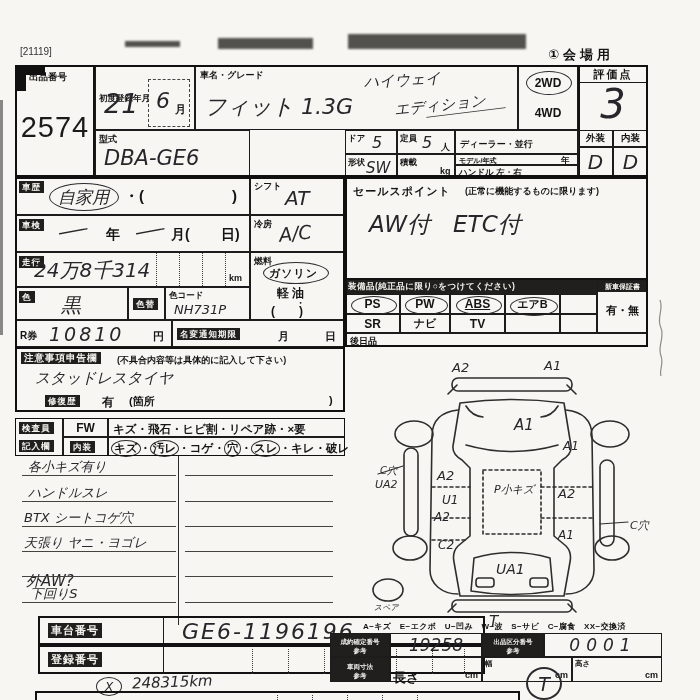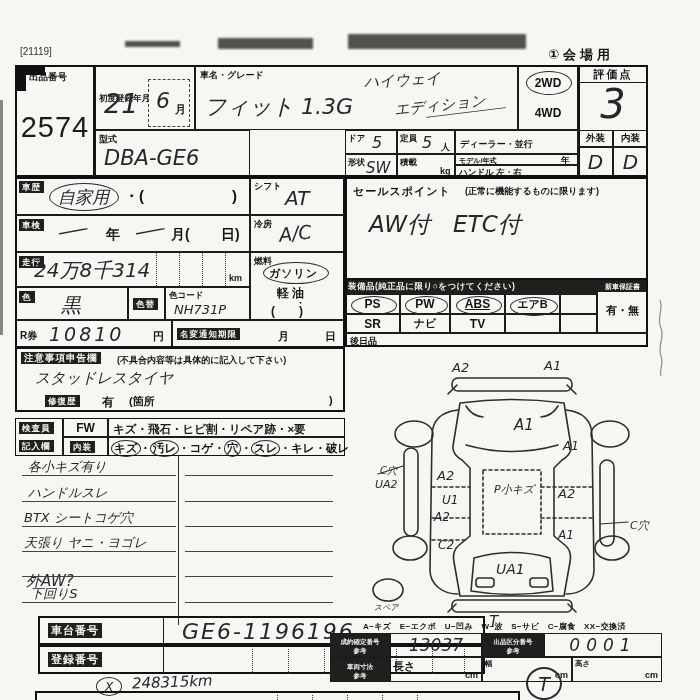--- a/index.html
+++ b/index.html
@@ -337,35 +337,35 @@
   <div class="abs hw" style="left:489px;top:613px;font-size:15px;">T</div>
 
   <div class="abs lbl" style="left:363px;top:621px;font-size:8px;letter-spacing:.4px;white-space:nowrap;">A−キズ　E−エクボ　U−凹み　W−波　S−サビ　C−腐食　XX−交換済</div>
 
   <div class="abs" style="left:330px;top:633px;width:332px;height:49px;">
     <div class="abs b" style="left:0;top:0;width:60px;height:24px;background:#201f1d;color:#eee;font-size:6.5px;font-weight:bold;text-align:center;line-height:9px;padding-top:3px;">
       <div>成約確定番号</div>
       <div>参考</div>
     </div>
     <div class="abs b" style="left:60px;top:0;width:92px;height:24px;">
-      <div class="hw ctr" style="width:100%;height:100%;font-size:17px;">13037</div>
+      <div class="hw ctr" style="width:100%;height:100%;font-size:17px;">19258</div>
     </div>
     <div class="abs b" style="left:152px;top:0;width:62px;height:24px;background:#201f1d;color:#eee;font-size:6.5px;font-weight:bold;text-align:center;line-height:9px;padding-top:3px;">
       <div>出品区分番号</div>
       <div>参考</div>
     </div>
     <div class="abs b" style="left:214px;top:0;width:118px;height:24px;">
       <div class="hw ctr" style="width:100%;height:100%;font-size:17px;letter-spacing:6px;">0001</div>
     </div>
     <div class="abs b" style="left:0;top:24px;width:60px;height:25px;background:#201f1d;color:#eee;font-size:6.5px;font-weight:bold;text-align:center;line-height:9px;padding-top:4px;">
       <div>車両寸法</div>
       <div>参考</div>
     </div>
     <div class="abs b" style="left:60px;top:24px;width:92px;height:25px;">
-      <span class="abs lbl" style="left:2px;top:1px;font-size:11px;">長さ</span>
+      <span class="abs lbl" style="left:2px;top:11px;font-size:13px;">長さ</span>
       <span class="abs lbl" style="right:3px;bottom:1px;font-size:9px;">cm</span>
     </div>
     <div class="abs b" style="left:152px;top:24px;width:90px;height:25px;">
       <span class="abs lbl" style="left:2px;top:1px;font-size:7.5px;">幅</span>
       <span class="abs lbl" style="right:3px;bottom:1px;font-size:9px;">cm</span>
     </div>
     <div class="abs b" style="left:242px;top:24px;width:90px;height:25px;">
       <span class="abs lbl" style="left:2px;top:1px;font-size:7.5px;">高さ</span>
       <span class="abs lbl" style="right:3px;bottom:1px;font-size:9px;">cm</span>
     </div>

